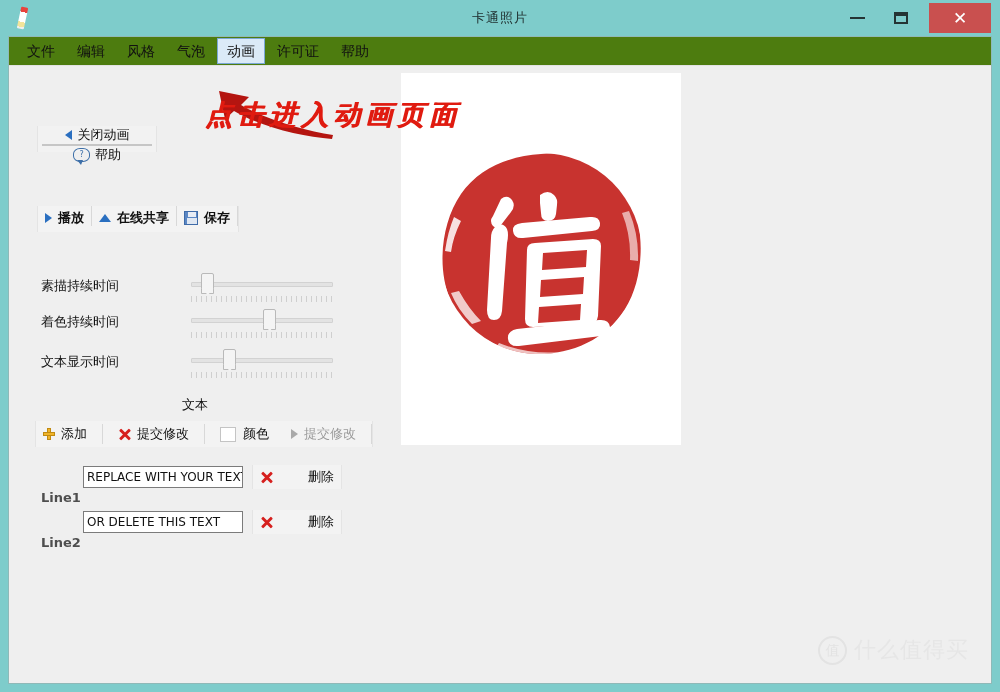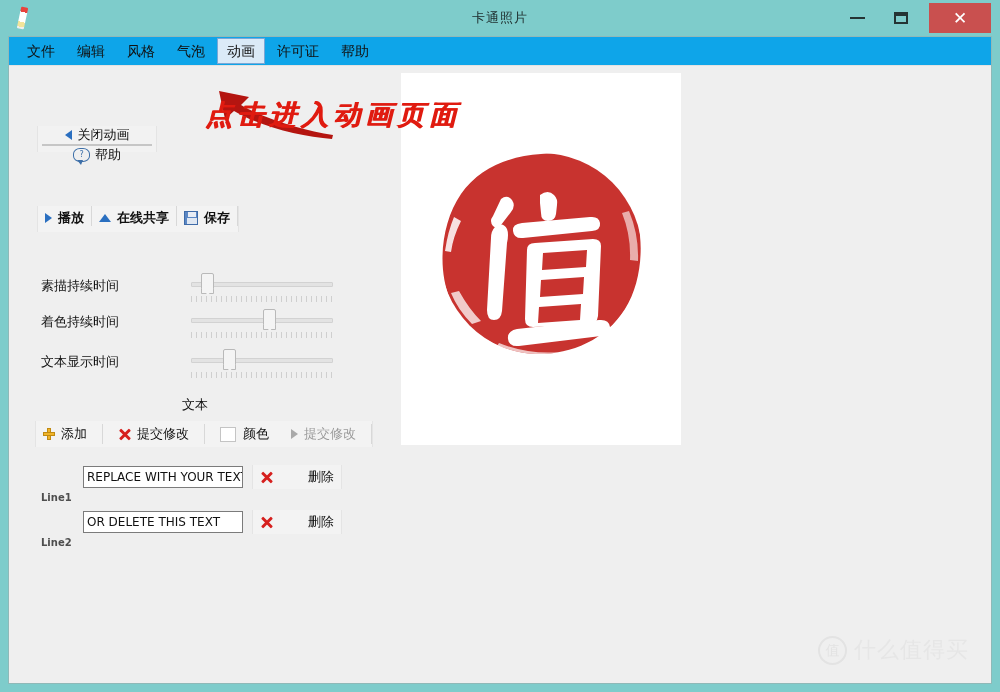--- a/index.html
+++ b/index.html
@@ -48,21 +48,21 @@
     display:flex;align-items:center;justify-content:center;
     font-size:17px;font-weight:bold;margin-left:6px;margin-right:1px;
   }
   
   #client-area{
     position:relative;height:648px;background:#efefef;
     border:1px solid #8fb9b8;box-sizing:border-box;overflow:hidden;
   }
   
   #menu-bar{
-    height:28px;background:#0ea5e9;border-bottom:1px solid #e2e2e2;
+    height:28px;background:#4d7c0f;border-bottom:1px solid #e2e2e2;
     display:flex;align-items:center;padding-left:8px;
   }
   .menu-item{
     font-size:14px;color:#111;padding:3px 9px;margin-right:2px;
     border:1px solid transparent;line-height:18px;cursor:default;
   }
   .menu-item.selected{
     background:#dbeaf7;border:1px solid #7aa7d6;
   }
   
@@ -178,21 +178,21 @@
   }
   .x-icon:before{transform:rotate(45deg);}
   .x-icon:after{transform:rotate(-45deg);}
   .color-swatch{
     width:14px;height:13px;background:#ffffff;border:1px solid #c4c4c4;margin-right:7px;
   }
   .dim-label{color:#9a9a9a;}
   
   .line-row{position:absolute;left:32px;height:26px;display:flex;align-items:center;}
   .line-label{
-    width:42px;font-size:10px;color:#4e4e4e;font-weight:bold;
+    width:42px;font-size:13px;color:#4e4e4e;font-weight:bold;
     font-family:"DejaVu Sans","Liberation Sans",sans-serif;
     margin-top:41px;
   }
   .line-input{
     width:160px;height:22px;background:#ffffff;border:1px solid #7b7b7b;
     box-sizing:border-box;font-size:12px;color:#111;padding:0 3px;line-height:20px;
     overflow:hidden;white-space:nowrap;
     font-family:"DejaVu Sans","Liberation Sans",sans-serif;
   }
   .del-btn{

